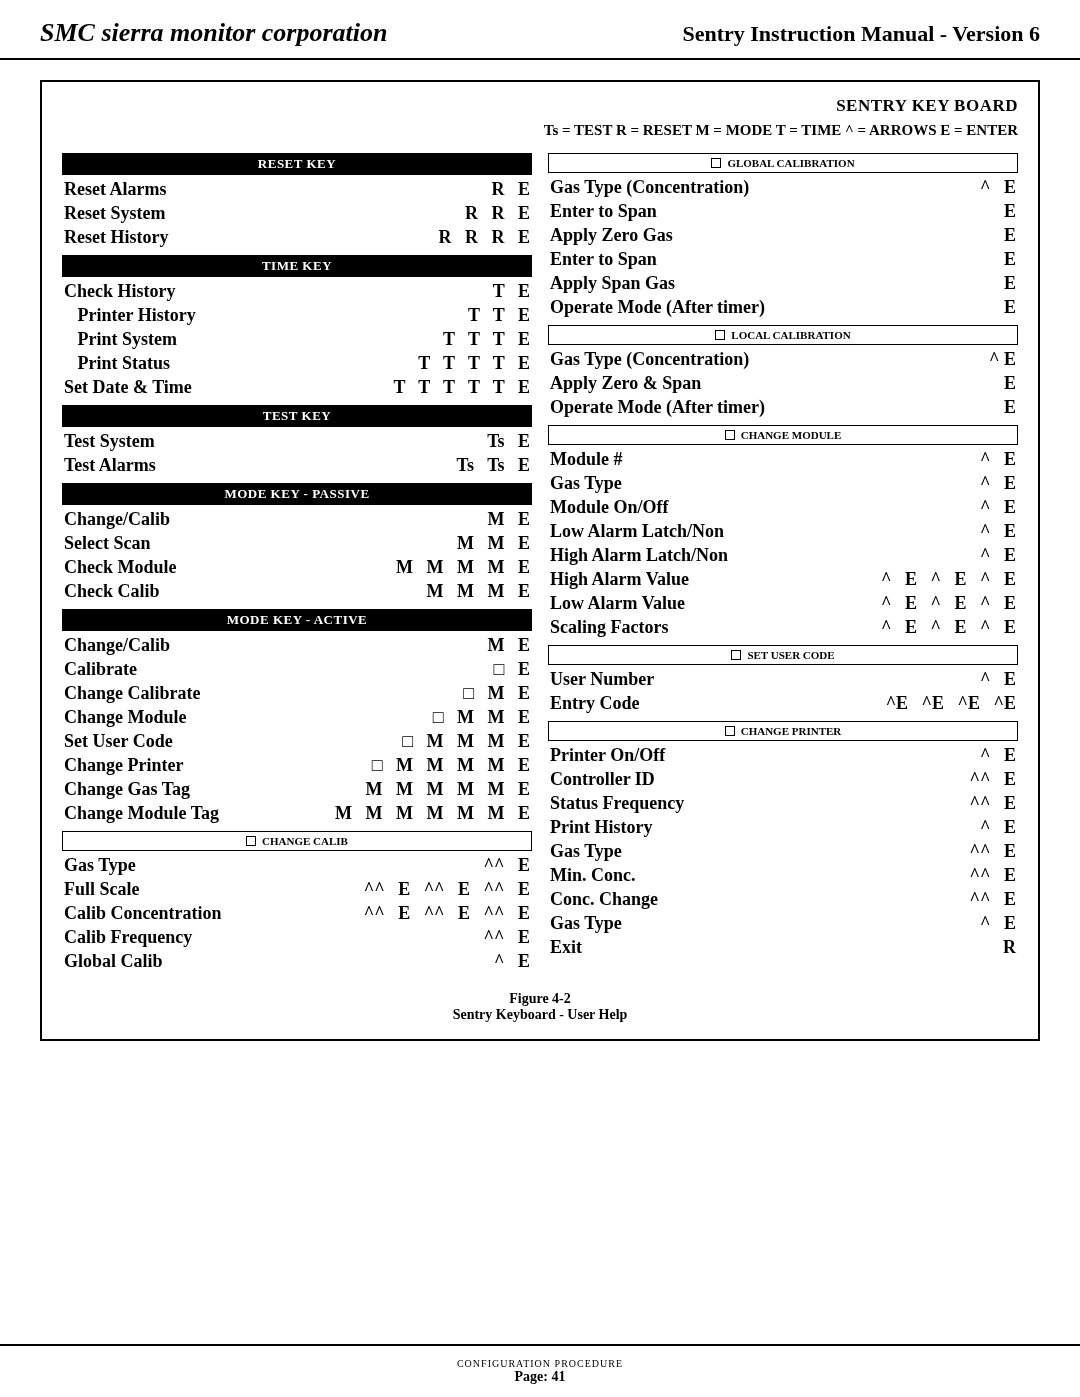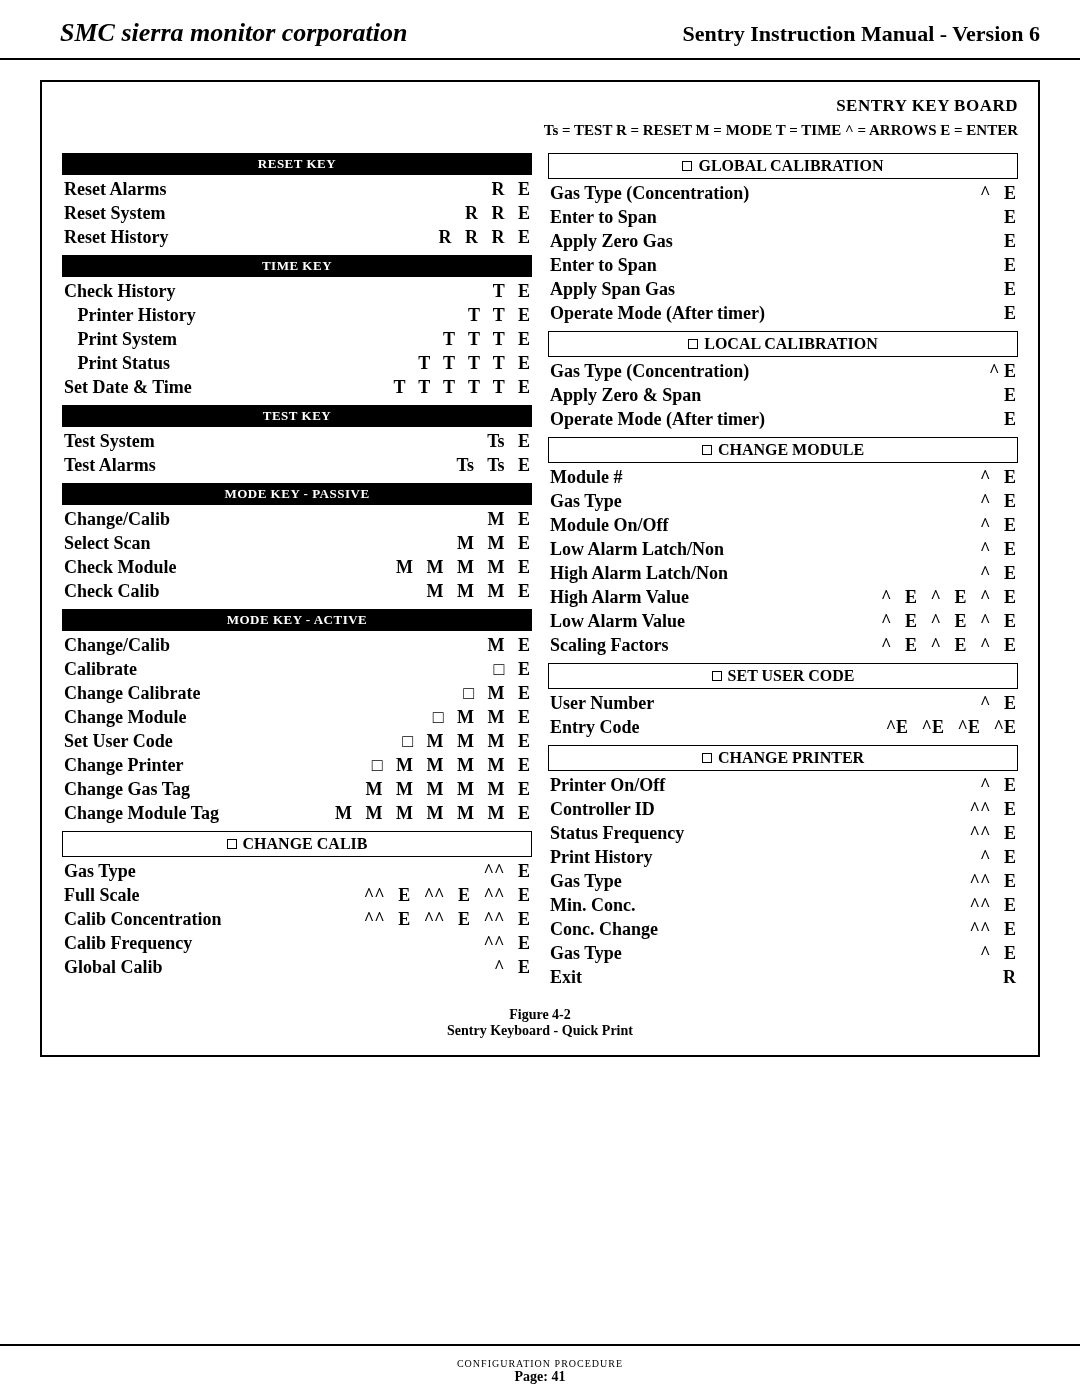--- a/index.html
+++ b/index.html
@@ -8,21 +8,21 @@
       font-family: 'Times New Roman', Times, serif;
       width: 1080px;
       min-height: 1397px;
       display: flex;
       flex-direction: column;
     }
     .header {
       display: flex;
       justify-content: space-between;
       align-items: baseline;
-      padding: 18px 40px 10px 60px;
+      padding: 18px 40px 10px 40px;
       border-bottom: 2px solid #000;
     }
     .header-left {
       font-size: 26px;
       font-weight: bold;
       font-style: italic;
     }
     .header-right {
       font-size: 22px;
       font-weight: bold;
@@ -61,21 +61,21 @@
       text-align: center;
       font-size: 13px;
       font-weight: bold;
       padding: 3px 6px;
       margin-bottom: 2px;
       letter-spacing: 0.5px;
     }
     .section-header-outline {
       border: 1px solid #000;
       text-align: center;
-      font-size: 16px;
+      font-size: 11px;
       font-weight: bold;
       padding: 3px 6px;
       margin-bottom: 2px;
       display: flex;
       align-items: center;
       justify-content: center;
       gap: 6px;
     }
     .section-header-outline .sq {
       display: inline-block;
@@ -421,21 +421,21 @@
             <span class="label">Exit</span>
             <span class="keys">R</span>
           </div>
         </div>
 
       </div>
     </div>
 
     <div class="figure-caption">
       <div>Figure 4-2</div>
-      <div>Sentry Keyboard - Quick Print</div>
+      <div>Sentry Keyboard - User Help</div>
     </div>
   </div>
 </div>
 
 <div class="footer">
   <div class="footer-title">CONFIGURATION PROCEDURE</div>
   <div class="footer-page">Page:  41</div>
 </div>
 
 </body></html>

